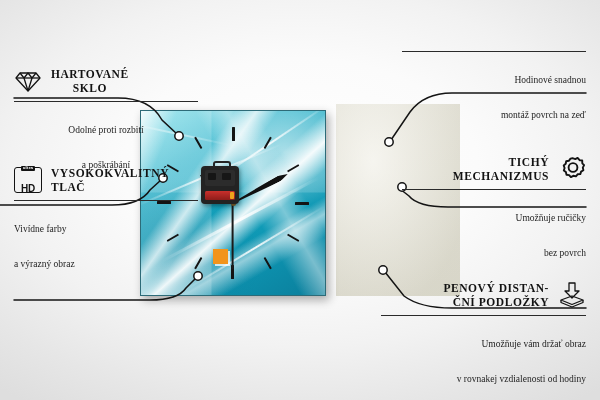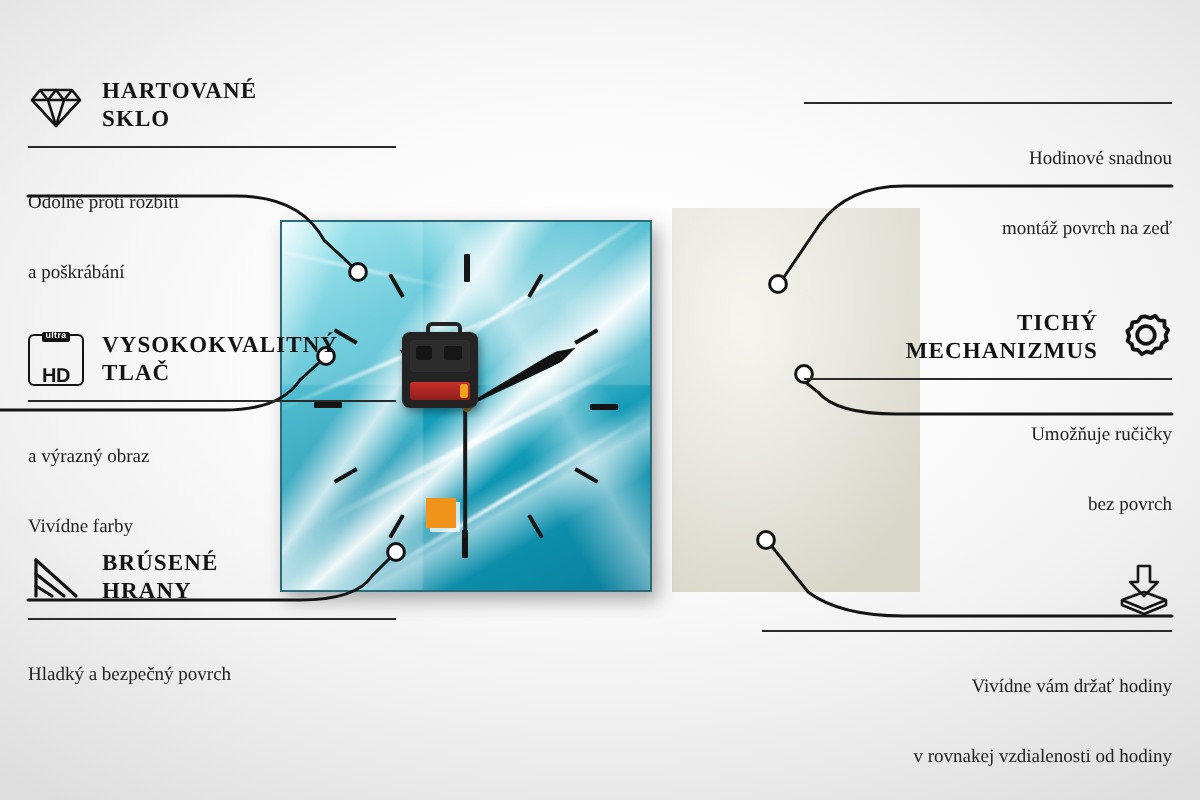--- a/index.html
+++ b/index.html
@@ -401,21 +401,21 @@
     <g fill="#ffffff" stroke="#141414" stroke-width="1.5">
       <circle cx="179" cy="136" r="4.2"></circle>
       <circle cx="163" cy="178" r="4.2"></circle>
       <circle cx="198" cy="276" r="4.2"></circle>
       <circle cx="389" cy="142" r="4.2"></circle>
       <circle cx="402" cy="187" r="4.2"></circle>
       <circle cx="383" cy="270" r="4.2"></circle>
     </g>
   </svg>
 
-  <div class="feature left" style="top:36px;">
+  <div class="feature left" style="top:64px;text-align:center;">
     <div class="f-head">
       <span class="f-icon">
         <svg width="26" height="24" viewBox="0 0 26 24" fill="none" stroke="currentColor" stroke-width="1.3" stroke-linejoin="round">
           <path d="M5 4 L21 4 L25 9 L13 22 L1 9 Z"></path>
           <path d="M1 9 L25 9"></path>
           <path d="M5 4 L9 9 L13 22"></path>
           <path d="M21 4 L17 9 L13 22"></path>
           <path d="M9 9 L13 4 L17 9"></path>
         </svg>
       </span>
@@ -439,45 +439,25 @@
           <span class="hd">HD</span>
         </span>
       </span>
       <span class="f-title">
         <span>VYSOKOKVALITNÝ</span><br>
         <span>TLAČ</span>
       </span>
     </div>
     <div class="f-rule"></div>
     <div class="f-sub">
+      <div>Vivídne farby</div>
       <div>a výrazný obraz</div>
-      <div>Vivídne farby</div>
     </div>
   </div>
 
-  <div class="feature left" style="top:272px;">
-    <div class="f-head">
-      <span class="f-icon">
-        <svg width="26" height="24" viewBox="0 0 26 24" stroke="currentColor" stroke-width="1.6" fill="none" stroke-linecap="round">
-          <path d="M3 3 L23 21"></path>
-          <path d="M3 10 L17 21"></path>
-          <path d="M3 16 L11 21"></path>
-          <path d="M3 3 L3 21"></path>
-        </svg>
-      </span>
-      <span class="f-title">
-        <span>BRÚSENÉ</span><br>
-        <span>HRANY</span>
-      </span>
-    </div>
-    <div class="f-rule"></div>
-    <div class="f-sub">
-      <div>Hladký a bezpečný povrch</div>
-    </div>
-  </div>
 
   <div class="feature right" style="top:48px;">
     <div class="f-rule"></div>
     <div class="f-sub">
       <div>Hodinové snadnou</div>
       <div>montáž povrch na zeď</div>
     </div>
   </div>
 
   <div class="feature right" style="top:152px;">
@@ -504,21 +484,25 @@
 
   <div class="feature right" style="top:278px;width:205px;">
     <div class="f-head">
       <span class="f-icon">
         <svg width="28" height="26" viewBox="0 0 28 26" fill="none" stroke="currentColor" stroke-width="1.3" stroke-linejoin="round">
           <path d="M11 1 L17 1 L17 9 L21 9 L14 16 L7 9 L11 9 Z"></path>
           <path d="M14 14 L25 18 L14 22.5 L3 18 Z"></path>
           <path d="M3 18 L3 20.5 L14 25 L25 20.5 L25 18"></path>
         </svg>
       </span>
+      <span class="f-title">
+        <span>PENOVÝ DISTAN-</span><br>
+        <span>ČNÍ PODLOŽKY</span>
+      </span>
     </div>
     <div class="f-rule"></div>
     <div class="f-sub">
-      <div>Vivídne vám držať hodiny</div>
+      <div>Umožňuje vám držať obraz</div>
       <div>v rovnakej vzdialenosti od hodiny</div>
     </div>
   </div>
 
 </div>
 
 </body></html>

